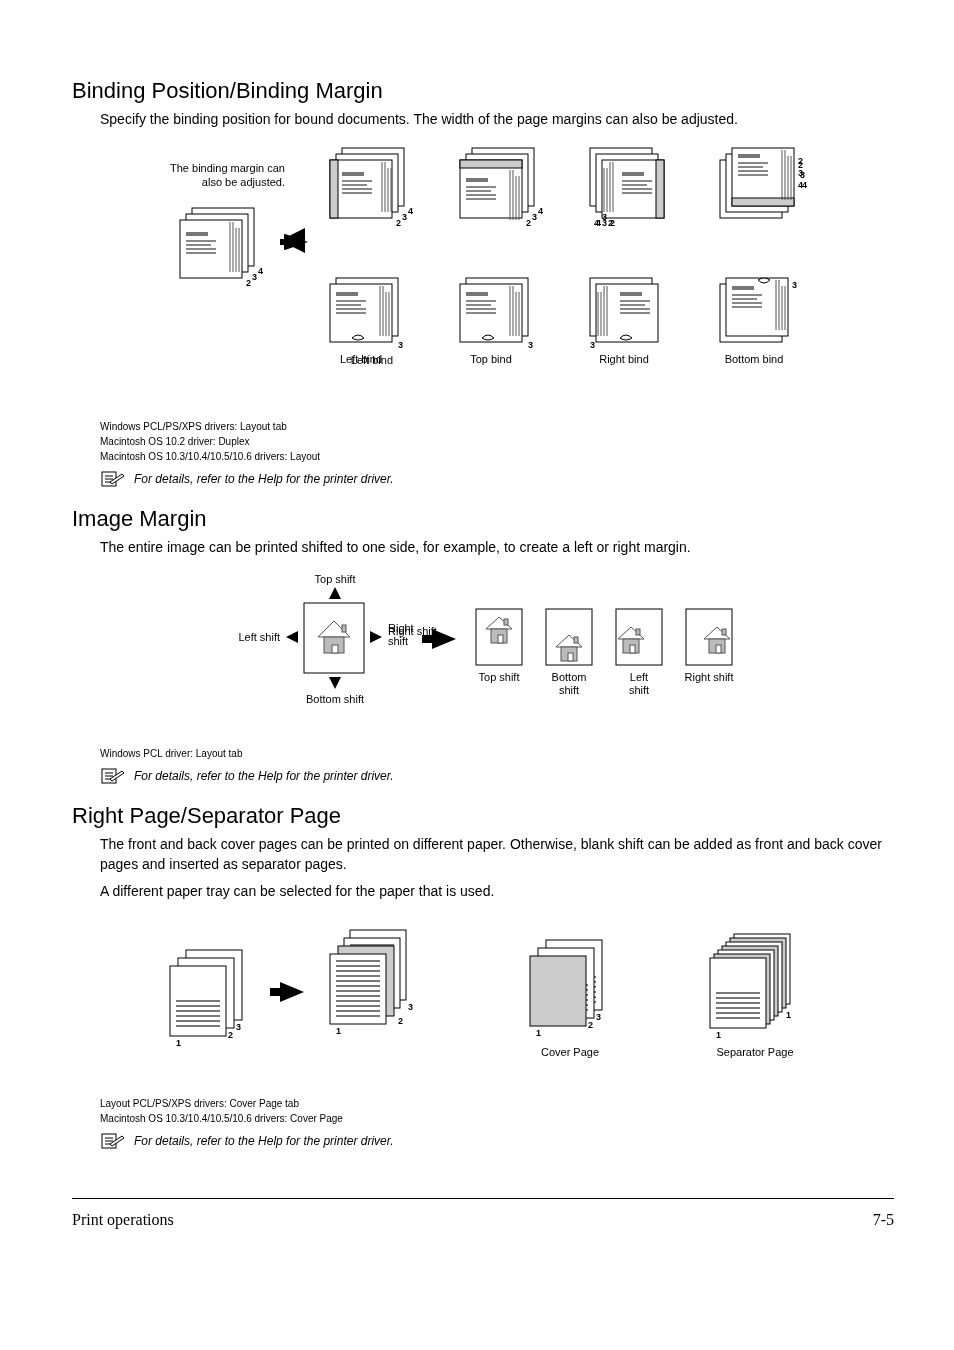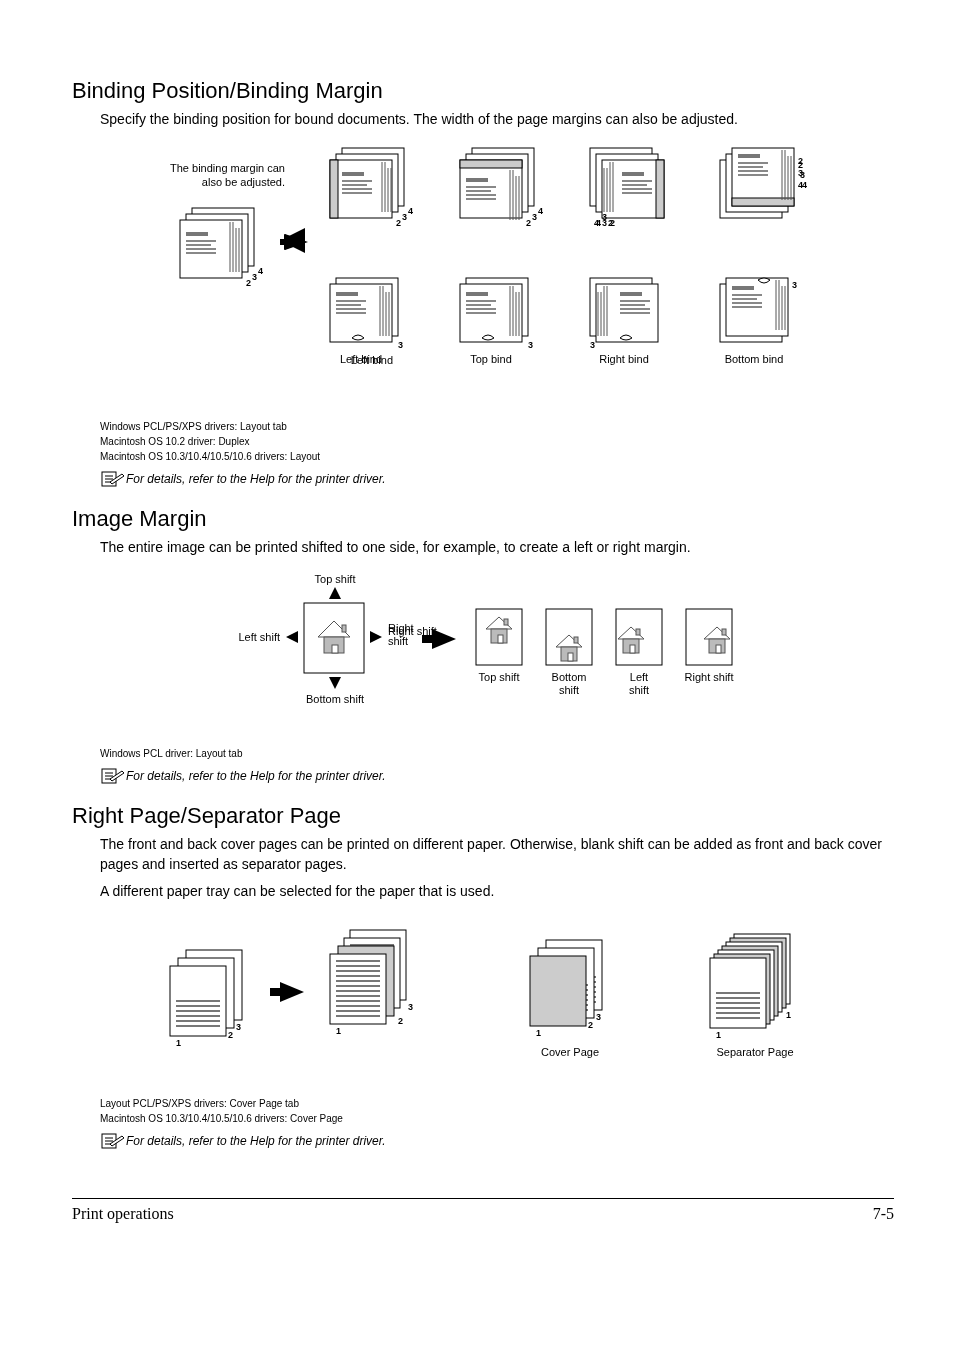--- a/index.html
+++ b/index.html
@@ -22,28 +22,29 @@
     line-height: 1.4;
   }
   .driver-line {
     margin: 4px 0 2px 28px;
     font-size: 10px;
   }
   .note-row {
     margin: 8px 0 6px 28px;
     display: flex;
     align-items: center;
+    gap: 8px;
     text-align: center;
   }
   .note-icon svg { display: block; }
   .note-text { font-style: italic; font-size: 12px; }
   .footer {
     border-top: 1px solid #000;
     margin-top: 48px;
-    padding-top: 6px;
+    padding-top: 12px;
     display: flex;
     justify-content: space-between;
     font-family: "Times New Roman", Times, serif;
     font-size: 16px;
   }
   
   .diagram { margin: 8px 0 10px 28px; }
   svg text { font-family: Arial, Helvetica, sans-serif; }
 </style>
 </head>

